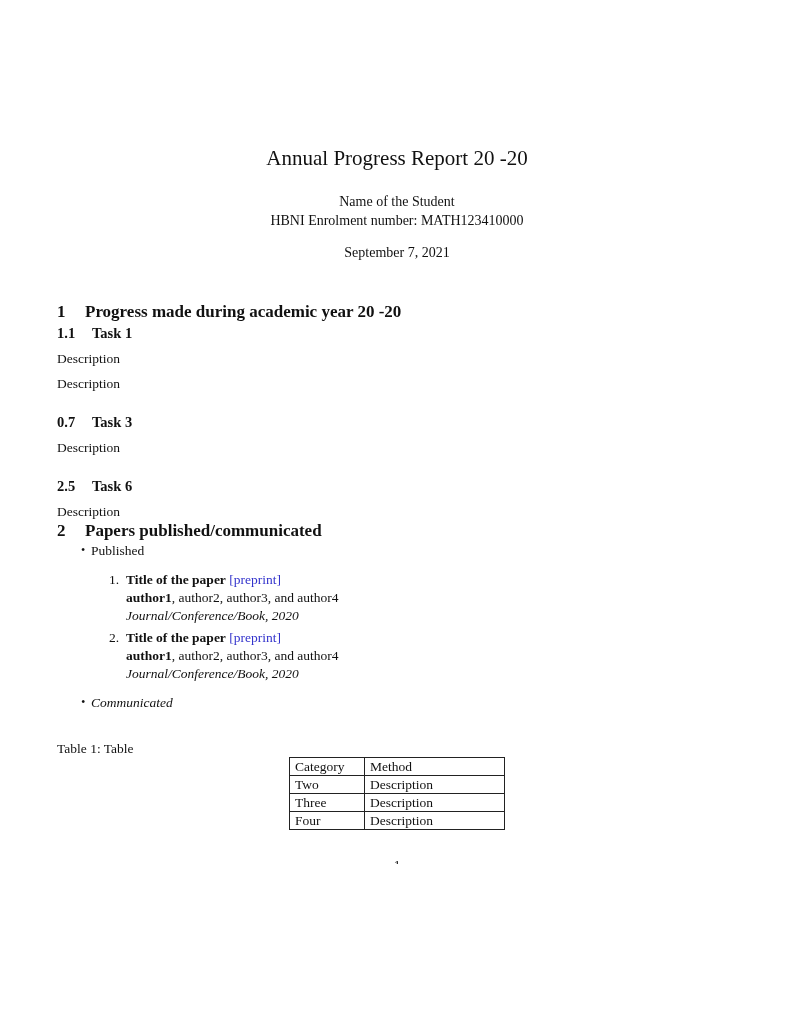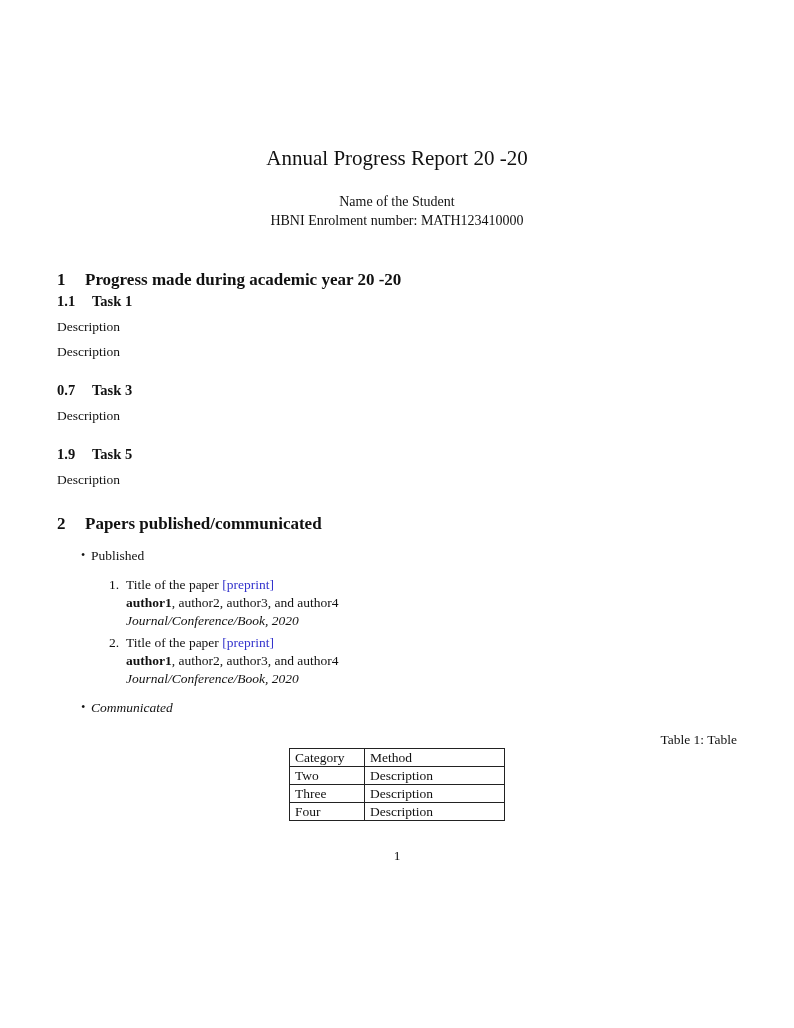--- a/index.html
+++ b/index.html
@@ -15,44 +15,44 @@
   .titleblock { padding-top:146px; text-align:center; }
   .doc-title { font-size:21px; line-height:25px; }
   .author-line { font-size:14px; line-height:19px; }
   .author-line.first { margin-top:21px; }
   .date-line { font-size:14px; line-height:19px; margin-top:13px; }
 
   .content { padding:0 57px; }
 
   .sec { font-size:17px; font-weight:bold; line-height:22px; }
   .sec-1 { margin-top:39px; }
-  .sec-2 { margin-top:25px; }
+  .sec-2 { }
   .sec-num { display:inline-block; min-width:28px; }
 
   .subsec { font-size:14.5px; font-weight:bold; line-height:18px; margin-top:21px; }
   .subsec.first { margin-top:1px; }
   .subsec-num { display:inline-block; min-width:35px; }
 
   .desc { font-size:13.5px; line-height:17px; margin-top:8px; }
 
   .bullet-item { font-size:13.5px; line-height:17px; padding-left:34px; position:relative; }
   .bullet-item::before { content:"\2022"; position:absolute; left:24px; font-size:12px; }
-  .bullet-published { margin-top:12px; }
+  .bullet-published { }
   .bullet-communicated { margin-top:11px;font-style:italic; }
 
   .paper { display:flex; margin-left:52px; font-size:13.5px; line-height:18px; }
   .paper-1 { margin-top:12px; }
   .paper-2 { margin-top:4px; }
   .paper-num { width:17px; flex:none; }
-  .paper-title { font-weight:normal; }
+  .paper-title { font-weight:bold; }
   .paper-first-author { font-weight:bold; }
   .paper-venue { font-style:italic; }
   .link { text-decoration:none; }
 
-  .table-caption { text-align:right; font-size:13.5px; line-height:16px; margin-top:16px; }
+  .table-caption { text-align:left; font-size:13.5px; line-height:16px; margin-top:30px; }
   table.data-table {
     margin:0 auto;
     border-collapse:collapse;
     font-size:13.5px;
     border-radius:21px;
   }
   table.data-table td, table.data-table th {
     border:1px solid #222222;
     font-weight:normal;
     text-align:left;
@@ -67,20 +67,21 @@
 </style>
 </head>
 <body>
 
 <div class="page">
 
   <div class="titleblock">
     <div class="doc-title">Annual Progress Report 20 -20</div>
     <div class="author-line first">Name of the Student</div>
     <div class="author-line">HBNI Enrolment number: MATH123410000</div>
+    <div class="date-line">September 7, 2021</div>
   </div>
 
   <div class="content">
 
     <div class="sec sec-1">
       <span class="sec-num">1</span><span>Progress made during academic year 20 -20</span>
     </div>
 
     <div class="subsec first">
       <span class="subsec-num">1.1</span><span>Task 1</span>
@@ -88,21 +89,21 @@
     <div class="desc">Description</div>
 
     <div class="desc">Description</div>
 
     <div class="subsec">
       <span class="subsec-num">0.7</span><span>Task 3</span>
     </div>
     <div class="desc">Description</div>
 
     <div class="subsec">
-      <span class="subsec-num">1.9</span><span>Task 5</span>
+      <span class="subsec-num">2.5</span><span>Task 6</span>
     </div>
     <div class="desc">Description</div>
 
     <div class="sec sec-2">
       <span class="sec-num">2</span><span>Papers published/communicated</span>
     </div>
 
     <div class="bullet-item bullet-published">Published</div>
 
     <div class="paper paper-1">

